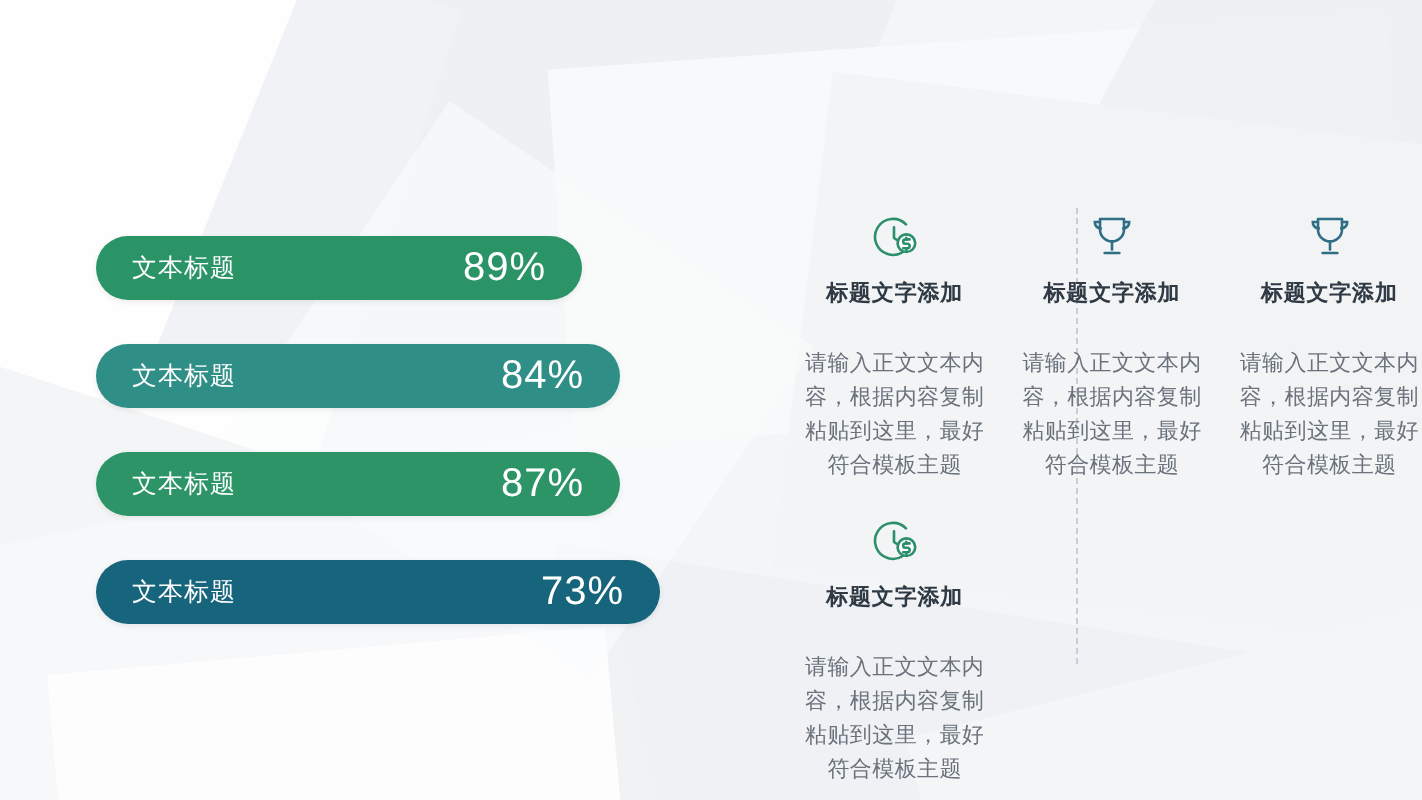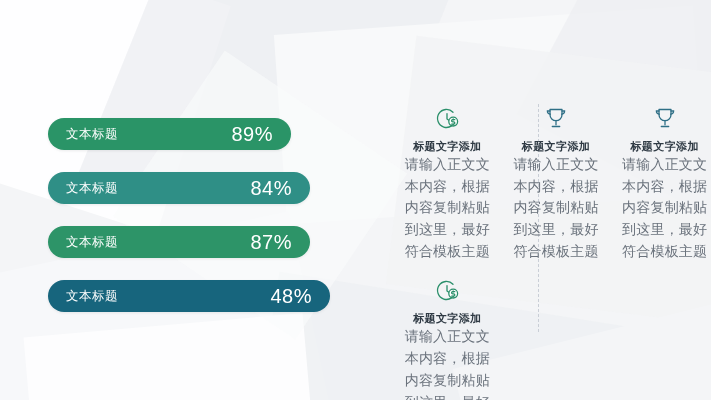--- a/index.html
+++ b/index.html
@@ -75,22 +75,22 @@
     border-left:1px dashed #c9ced6;
   }
   .feat { text-align:center; padding:0 6px; }
   .feat-icon { height:30px; display:flex; align-items:center; justify-content:center; }
   .feat-icon svg { display:block; }
   .feat-title {
     font-size:11px; font-weight:bold; color:#2f3a44;
     margin-top:5px; letter-spacing:.4px;
   }
   .feat-body {
-    font-size:14px; line-height:1.55; color:#6a727c;
-    margin-top:0; letter-spacing:.2px;
+    font-size:11px; line-height:1.55; color:#6a727c;
+    margin-top:20px; letter-spacing:.2px;
   }
 
   
   .overlay-band {
     position:absolute; left:0; top:152px;
     width:711px; height:93px;
     background:rgba(62,120,214,.80);
     display:flex; align-items:center; justify-content:center;
   }
   .overlay-title {
@@ -130,21 +130,21 @@
     <div class="bar-row" id="bar1" style="width: 262px; background: linear-gradient(90deg, rgb(47, 143, 134), rgb(47, 143, 134));">
       <span class="bar-label">文本标题</span>
       <span class="bar-value">84%</span>
     </div>
     <div class="bar-row" id="bar2" style="width: 262px; background: linear-gradient(90deg, rgb(45, 148, 104), rgb(45, 148, 104));">
       <span class="bar-label">文本标题</span>
       <span class="bar-value">87%</span>
     </div>
     <div class="bar-row" id="bar3" style="width: 282px; background: linear-gradient(90deg, rgb(23, 101, 125), rgb(23, 101, 125));">
       <span class="bar-label">文本标题</span>
-      <span class="bar-value">48%</span>
+      <span class="bar-value">73%</span>
     </div>
   </div>
 
   <div class="divider-v"></div>
 
   <div class="features">
 
     <div class="feat">
       <div class="feat-icon">
         <svg width="26" height="26" viewBox="0 0 26 26" fill="none" stroke="#2a8f6a" stroke-width="1.3">

